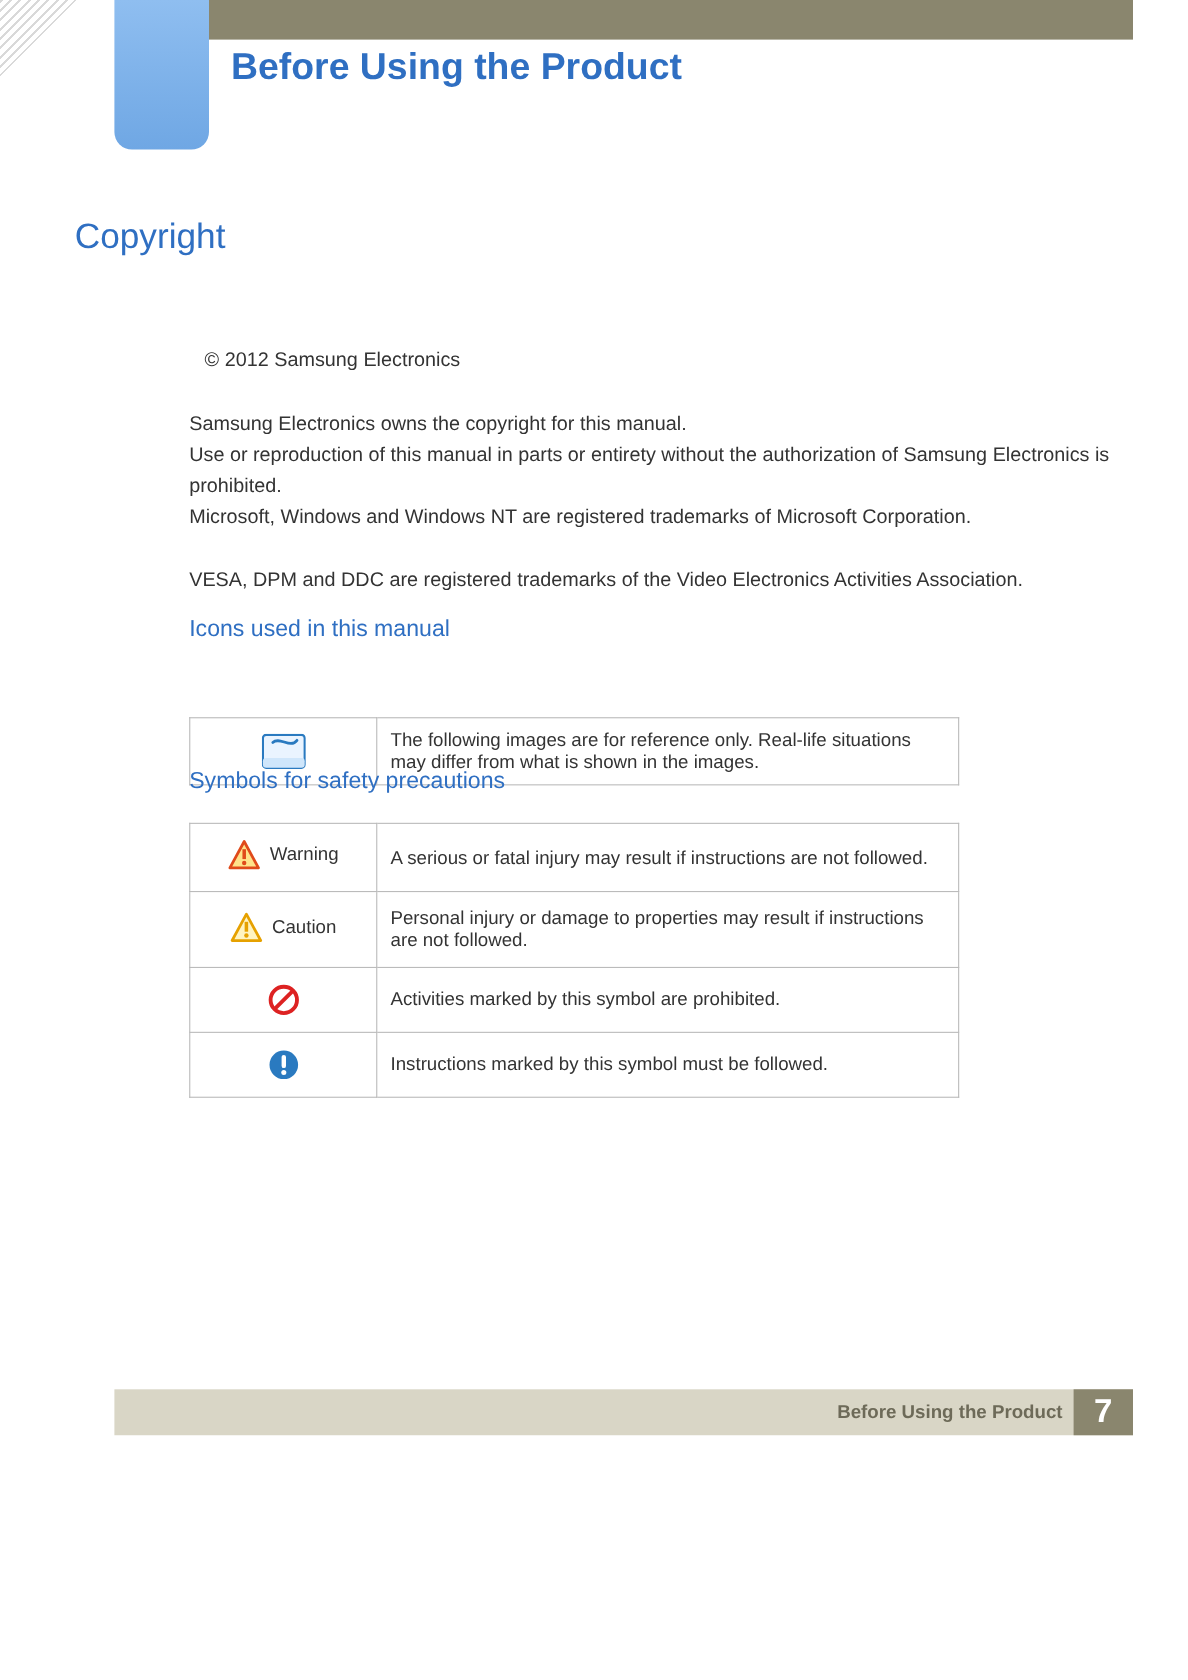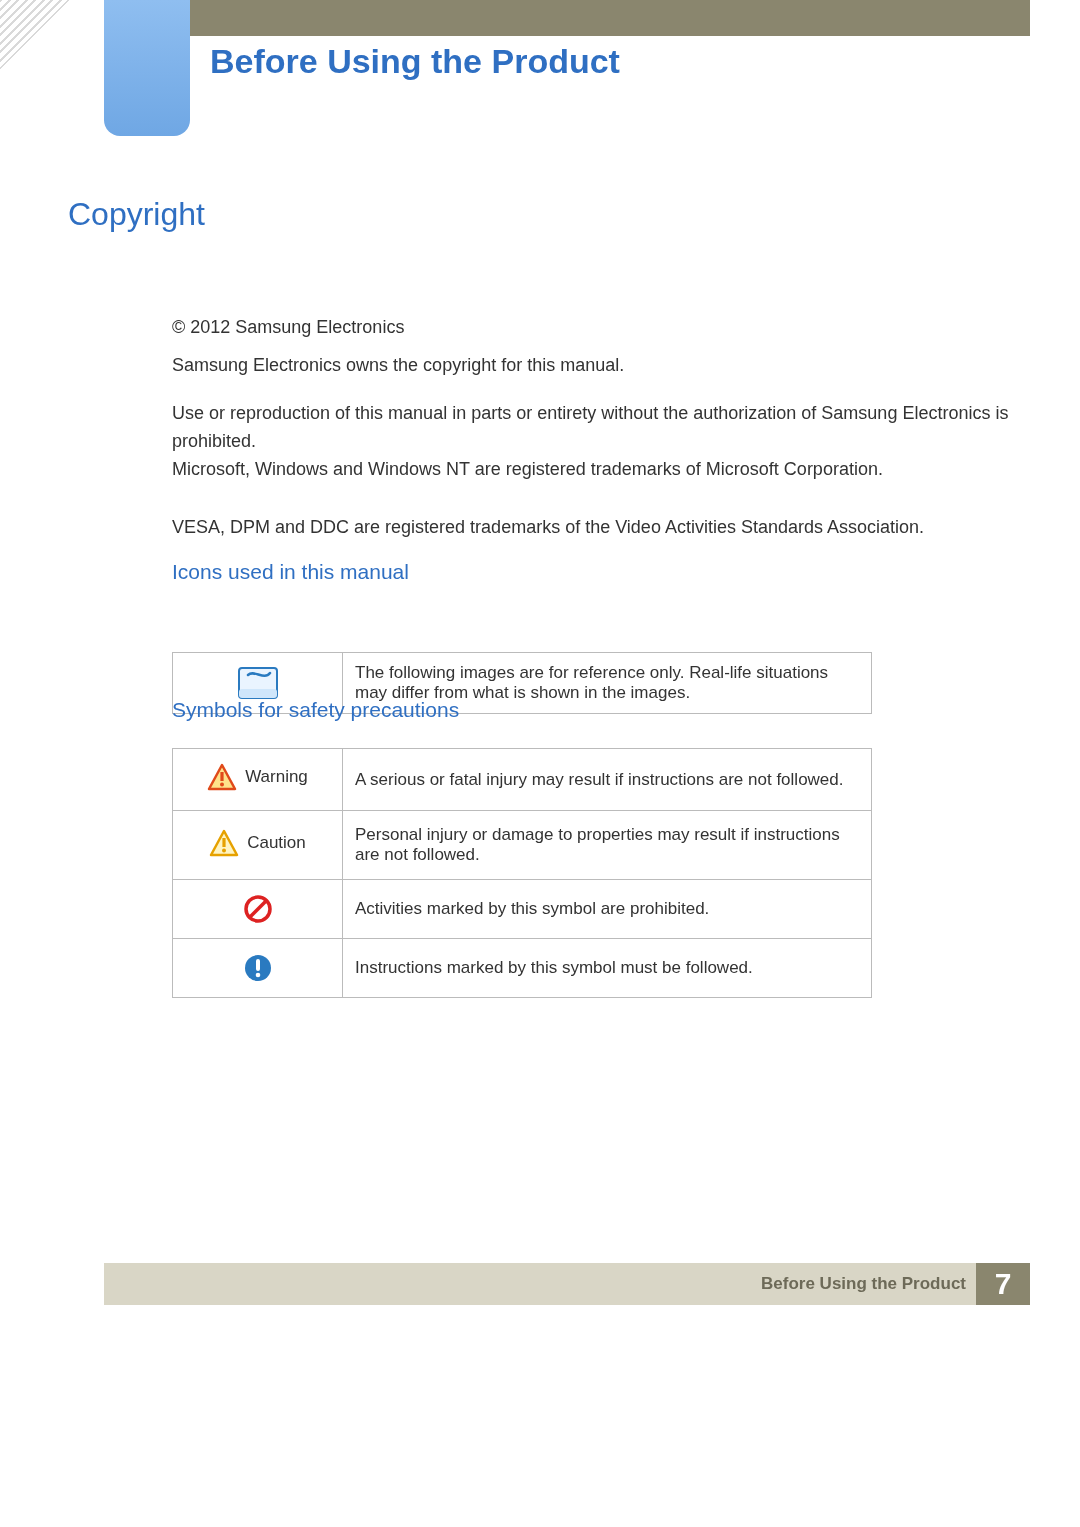--- a/index.html
+++ b/index.html
@@ -36,22 +36,22 @@
   .section-title {
     position: absolute; left: 68px; top: 196px;
     font-size: 32px; color: #2f6fc2;
   }
 
   .body-text {
     position: absolute; left: 172px; right: 68px;
     font-size: 18px; line-height: 1.55; color: #333;
   }
   .p1 { top: 270px; }
-  .p2 { top: 314px; }
-  .p3 { top: 352px; }
+  .p2 { top: 314px; margin-left: 14px; }
+  .p3 { top: 372px; }
   .p4 { top: 400px; }
   .p5 { top: 456px; }
   .p6 { top: 514px; }
 
   .sub-title {
     position: absolute; left: 172px; font-size: 21px; color: #2f6fc2;
   }
   .sub1 { top: 560px; }
   .sub2 { top: 698px; }
 
@@ -99,21 +99,21 @@
   <div class="tab-block"></div>
 
   <div class="chapter-title">Before Using the Product</div>
 
   <div class="section-title">Copyright</div>
 
   <div class="body-text p2">© 2012 Samsung Electronics</div>
   <div class="body-text p3">Samsung Electronics owns the copyright for this manual.</div>
   <div class="body-text p4">Use or reproduction of this manual in parts or entirety without the authorization of Samsung Electronics is prohibited.</div>
   <div class="body-text p5">Microsoft, Windows and Windows NT are registered trademarks of Microsoft Corporation.</div>
-  <div class="body-text p6">VESA, DPM and DDC are registered trademarks of the Video Activities Standards Association.</div>
+  <div class="body-text p6">VESA, DPM and DDC are registered trademarks of the Video Electronics Activities Association.</div>
 
   <div class="sub-title sub1">Icons used in this manual</div>
 
   <table class="tbl1">
     <tbody>
         <tr>
       <td class="iconcell">
         <svg width="40" height="32" viewBox="0 0 40 32">
           <rect x="1" y="1" width="38" height="30" rx="3" fill="#eaf4ff" stroke="#2a7ac0" stroke-width="2"></rect>
           <rect x="1" y="22" width="38" height="9" rx="3" fill="#cfe6fb"></rect>

